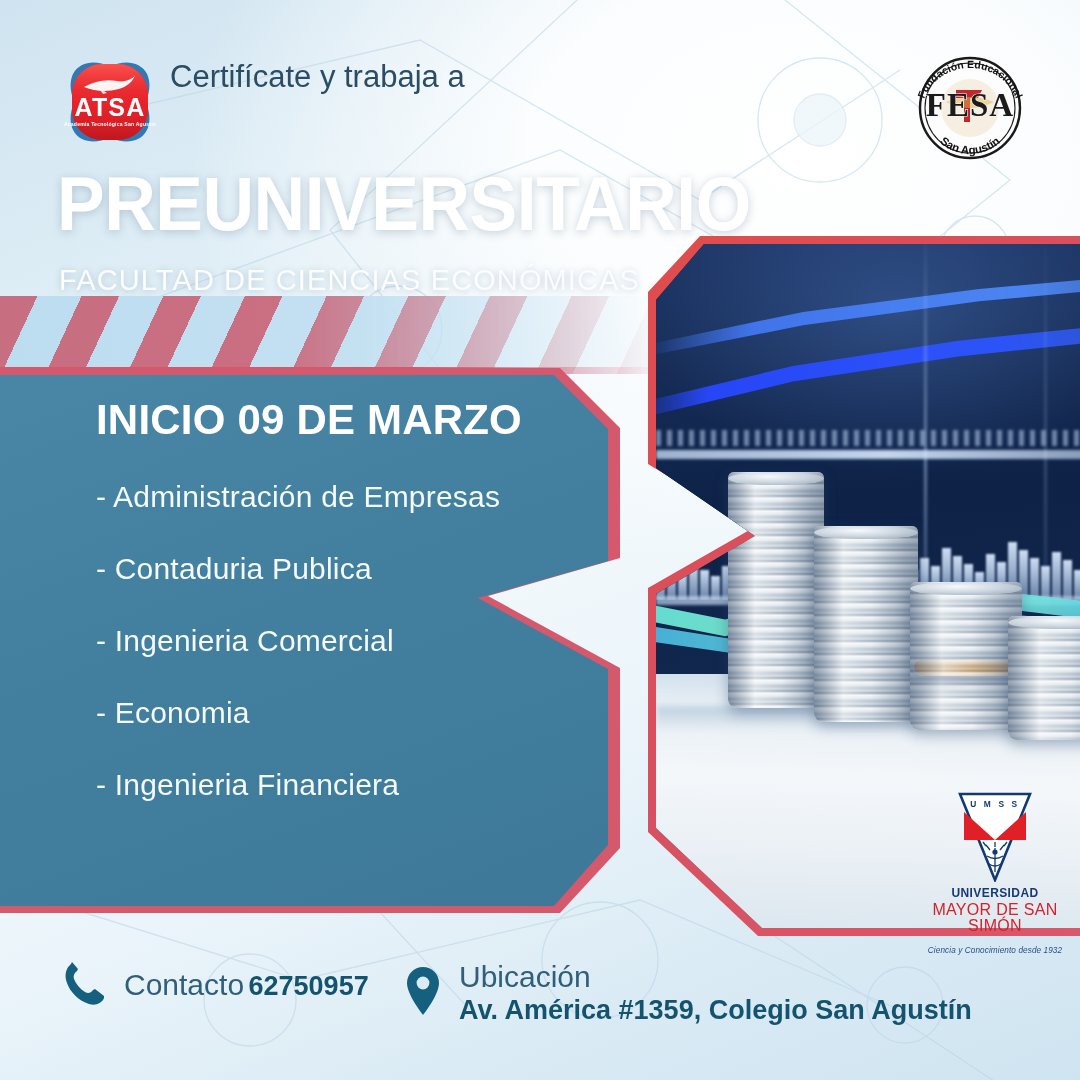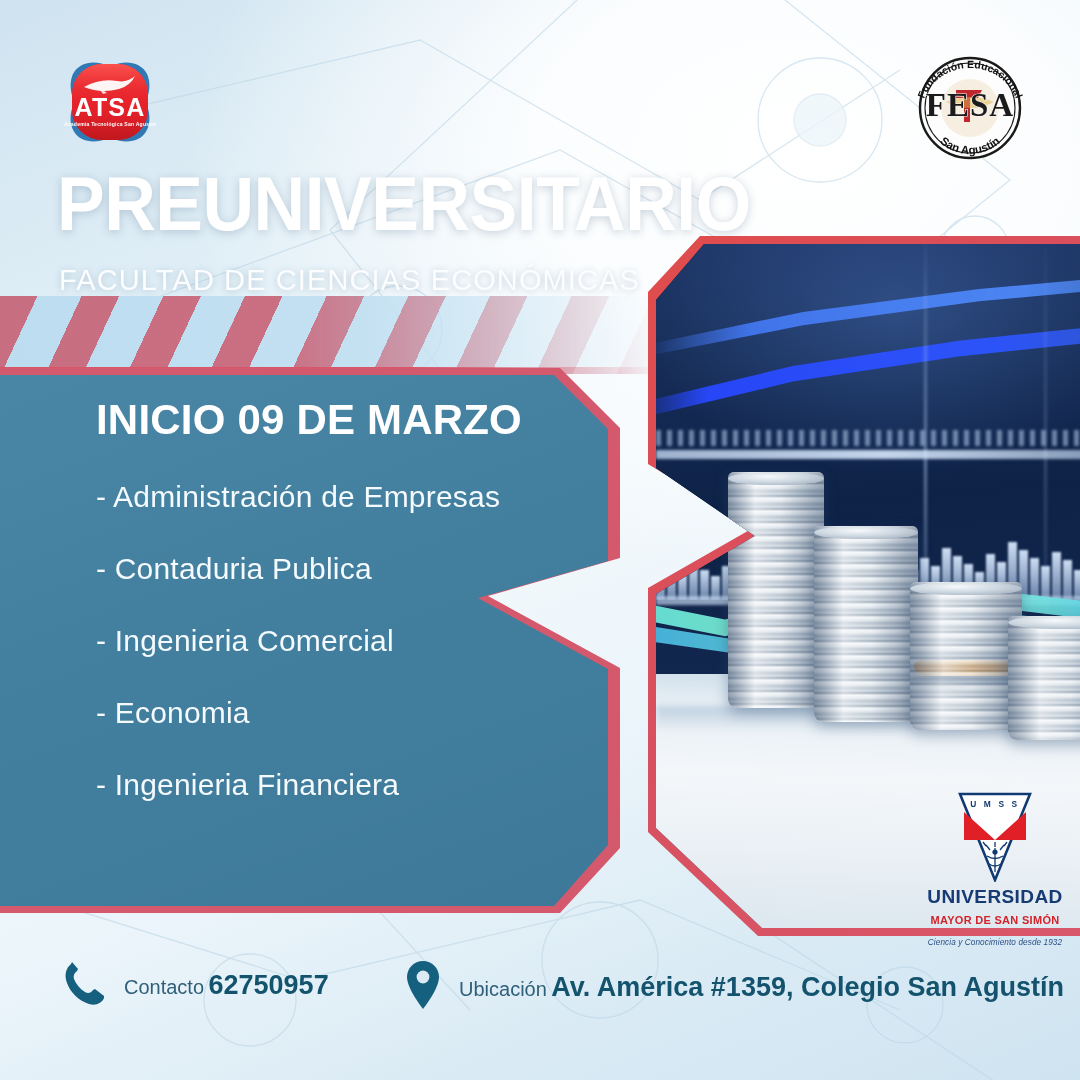--- a/index.html
+++ b/index.html
@@ -118,22 +118,22 @@
   .stack::after{content:"";position:absolute;inset:0;
     background:linear-gradient(90deg,rgba(20,45,80,.42) 0%,rgba(255,255,255,.55) 28%,rgba(255,255,255,.18) 55%,rgba(25,50,85,.40) 100%);}
   .stack .top{position:absolute;left:0;top:0;width:100%;height:13px;border-radius:50%/60%;
     background:radial-gradient(ellipse at 42% 35%,#f7f9fb 0%,#cfd9e2 45%,#93a3b3 100%);z-index:2;}
   .stack.copper{background:repeating-linear-gradient(180deg,
       #f0e2cf 0px,#dcc3a1 3px,#b08b5e 6px,#cda87e 9px,#96703f 11px,#efe0ca 13px);}
 
   
   .umss{position:absolute;left:925px;top:790px;width:140px;text-align:center;z-index:30;}
   .umss .shield{width:78px;height:92px;margin:0 auto;position:relative;}
-  .umss .u-name{font-size:19px;font-weight:bold;color:#163a73;letter-spacing:.4px;line-height:1;margin-top:5px;}
-  .umss .u-sub{font-size:11px;font-weight:bold;color:#d2232a;letter-spacing:.3px;line-height:1;margin-top:9px;}
+  .umss .u-name{font-size:12px;font-weight:bold;color:#163a73;letter-spacing:.4px;line-height:1;margin-top:5px;}
+  .umss .u-sub{font-size:16px;font-weight:normal;color:#d2232a;letter-spacing:.3px;line-height:1;margin-top:3px;}
   .umss .u-tag{font-size:8.2px;font-style:italic;color:#2a4f86;letter-spacing:.1px;margin-top:12px;}
 
   
   .atsa{position:absolute;left:57px;top:50px;width:106px;height:104px;}
   .tagline{position:absolute;left:170px;top:58px;width:470px;
     font-size:31px;line-height:1.25;color:#2b4d63;font-weight:400;}
 
   .fesa{position:absolute;left:906px;top:50px;width:128px;height:112px;}
 
   .headline{position:absolute;left:57px;top:166px;width:760px;}
@@ -144,21 +144,21 @@
   }
   .headline h2{
     margin:22px 0 0 2px;font-size:29px;font-weight:400;color:#fbfdff;letter-spacing:1.1px;
     text-shadow:0 1px 7px rgba(80,110,140,.32);
   }
 
   
   .footer{position:absolute;left:0;top:946px;width:1080px;height:110px;}
   .fitem{position:absolute;display:flex;align-items:center;gap:18px;}
   .fitem .ficon{flex:0 0 auto;color:#16607f;display:block;}
-  .fitem .ftxt .flabel{font-size:20px;color:#2f5f79;font-weight:400;line-height:1.12;}
+  .fitem .ftxt .flabel{font-size:30px;color:#2f5f79;font-weight:400;line-height:1.12;}
   .fitem .ftxt .fvalue{font-size:27px;color:#14536e;font-weight:bold;line-height:1.2;margin-top:3px;white-space:nowrap;}
   #contact-item{left:62px;top:14px;}
   #location-item{left:405px;top:14px;}
 </style>
 </head>
 <body>
 
 <div id="poster">
 
   <div class="lineart">
@@ -199,20 +199,21 @@
         </defs>
         <path d="M27 37 q16 -9 33 -6 q10 2 18 -5 q-5 10 -16 13 q-18 5 -35 -2z" fill="#ffffff" opacity=".95"></path>
         <path d="M40 36 l10 7 l-4 1 z" fill="#ffffff" opacity=".8"></path>
         <text x="53" y="66" font-family="Liberation Sans, sans-serif" font-size="25" font-weight="bold" fill="#ffffff" text-anchor="middle" letter-spacing="1.2">ATSA</text>
         <text x="53" y="76" font-family="Liberation Sans, sans-serif" font-size="5.1" font-weight="bold" fill="#ffffff" text-anchor="middle" letter-spacing=".2">Academia Tecnológica San Agustín</text>
       </g>
     </svg>
   </div>
 
   <div class="tagline">
+    <div>Certifícate y trabaja a</div>
   </div>
 
   <div class="fesa">
     <svg viewBox="0 0 128 112" width="128" height="112">
       <defs>
         <path id="arcTop" d="M16 62 a48 44 0 0 1 96 0"></path>
         <path id="arcBot" d="M20 62 a44 42 0 0 0 88 0"></path>
       </defs>
       <circle cx="64" cy="58" r="50" fill="#fdfdfd" stroke="#1a1a1a" stroke-width="2.4"></circle>
       <circle cx="64" cy="58" r="45" fill="none" stroke="#1a1a1a" stroke-width="1.1"></circle>

